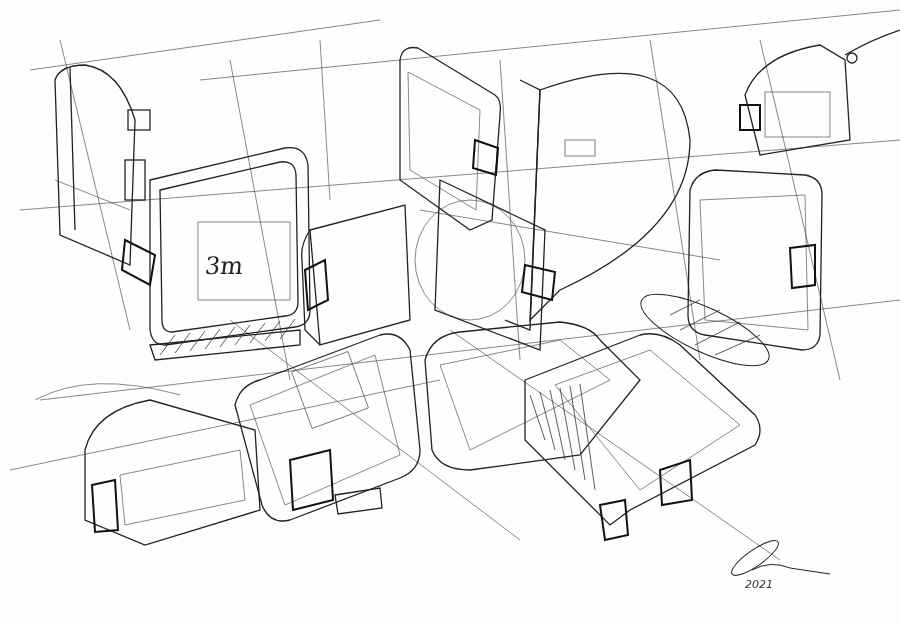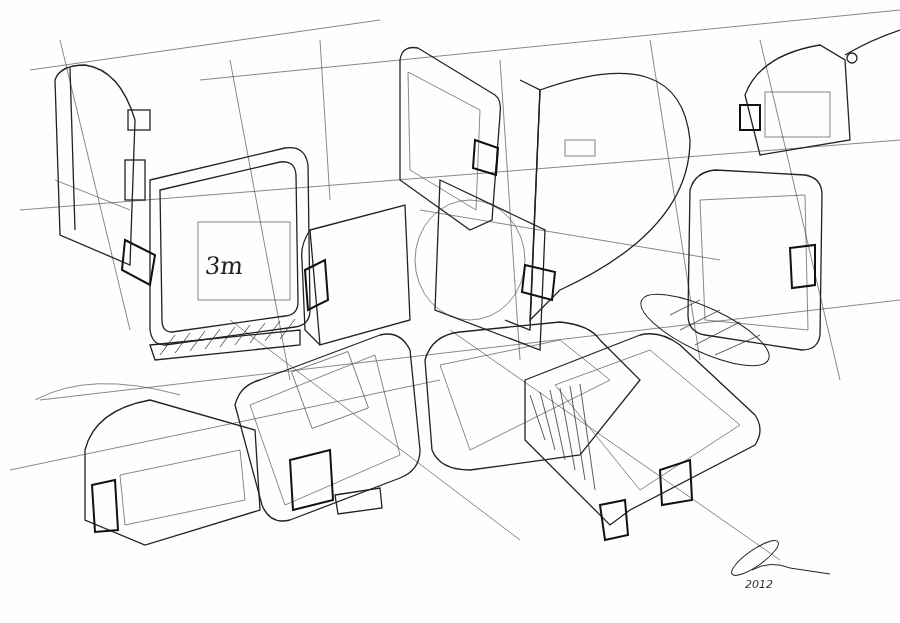--- a/index.html
+++ b/index.html
@@ -139,14 +139,14 @@
     </g>
   </g>
 
   <g>
     <ellipse cx="755" cy="558" rx="28" ry="8" transform="rotate(-35 755 558)" style="stroke:#222;stroke-width:1;fill:none"></ellipse>
     <path d="M752 570 Q770 560 790 568 L830 574" style="stroke:#222;stroke-width:1;fill:none"></path>
   </g>
 </svg>
 
 <div class="label-3m">3m</div>
-<div class="sig">2012</div>
+<div class="sig">2021</div>
 </div>
 
 </body></html>

